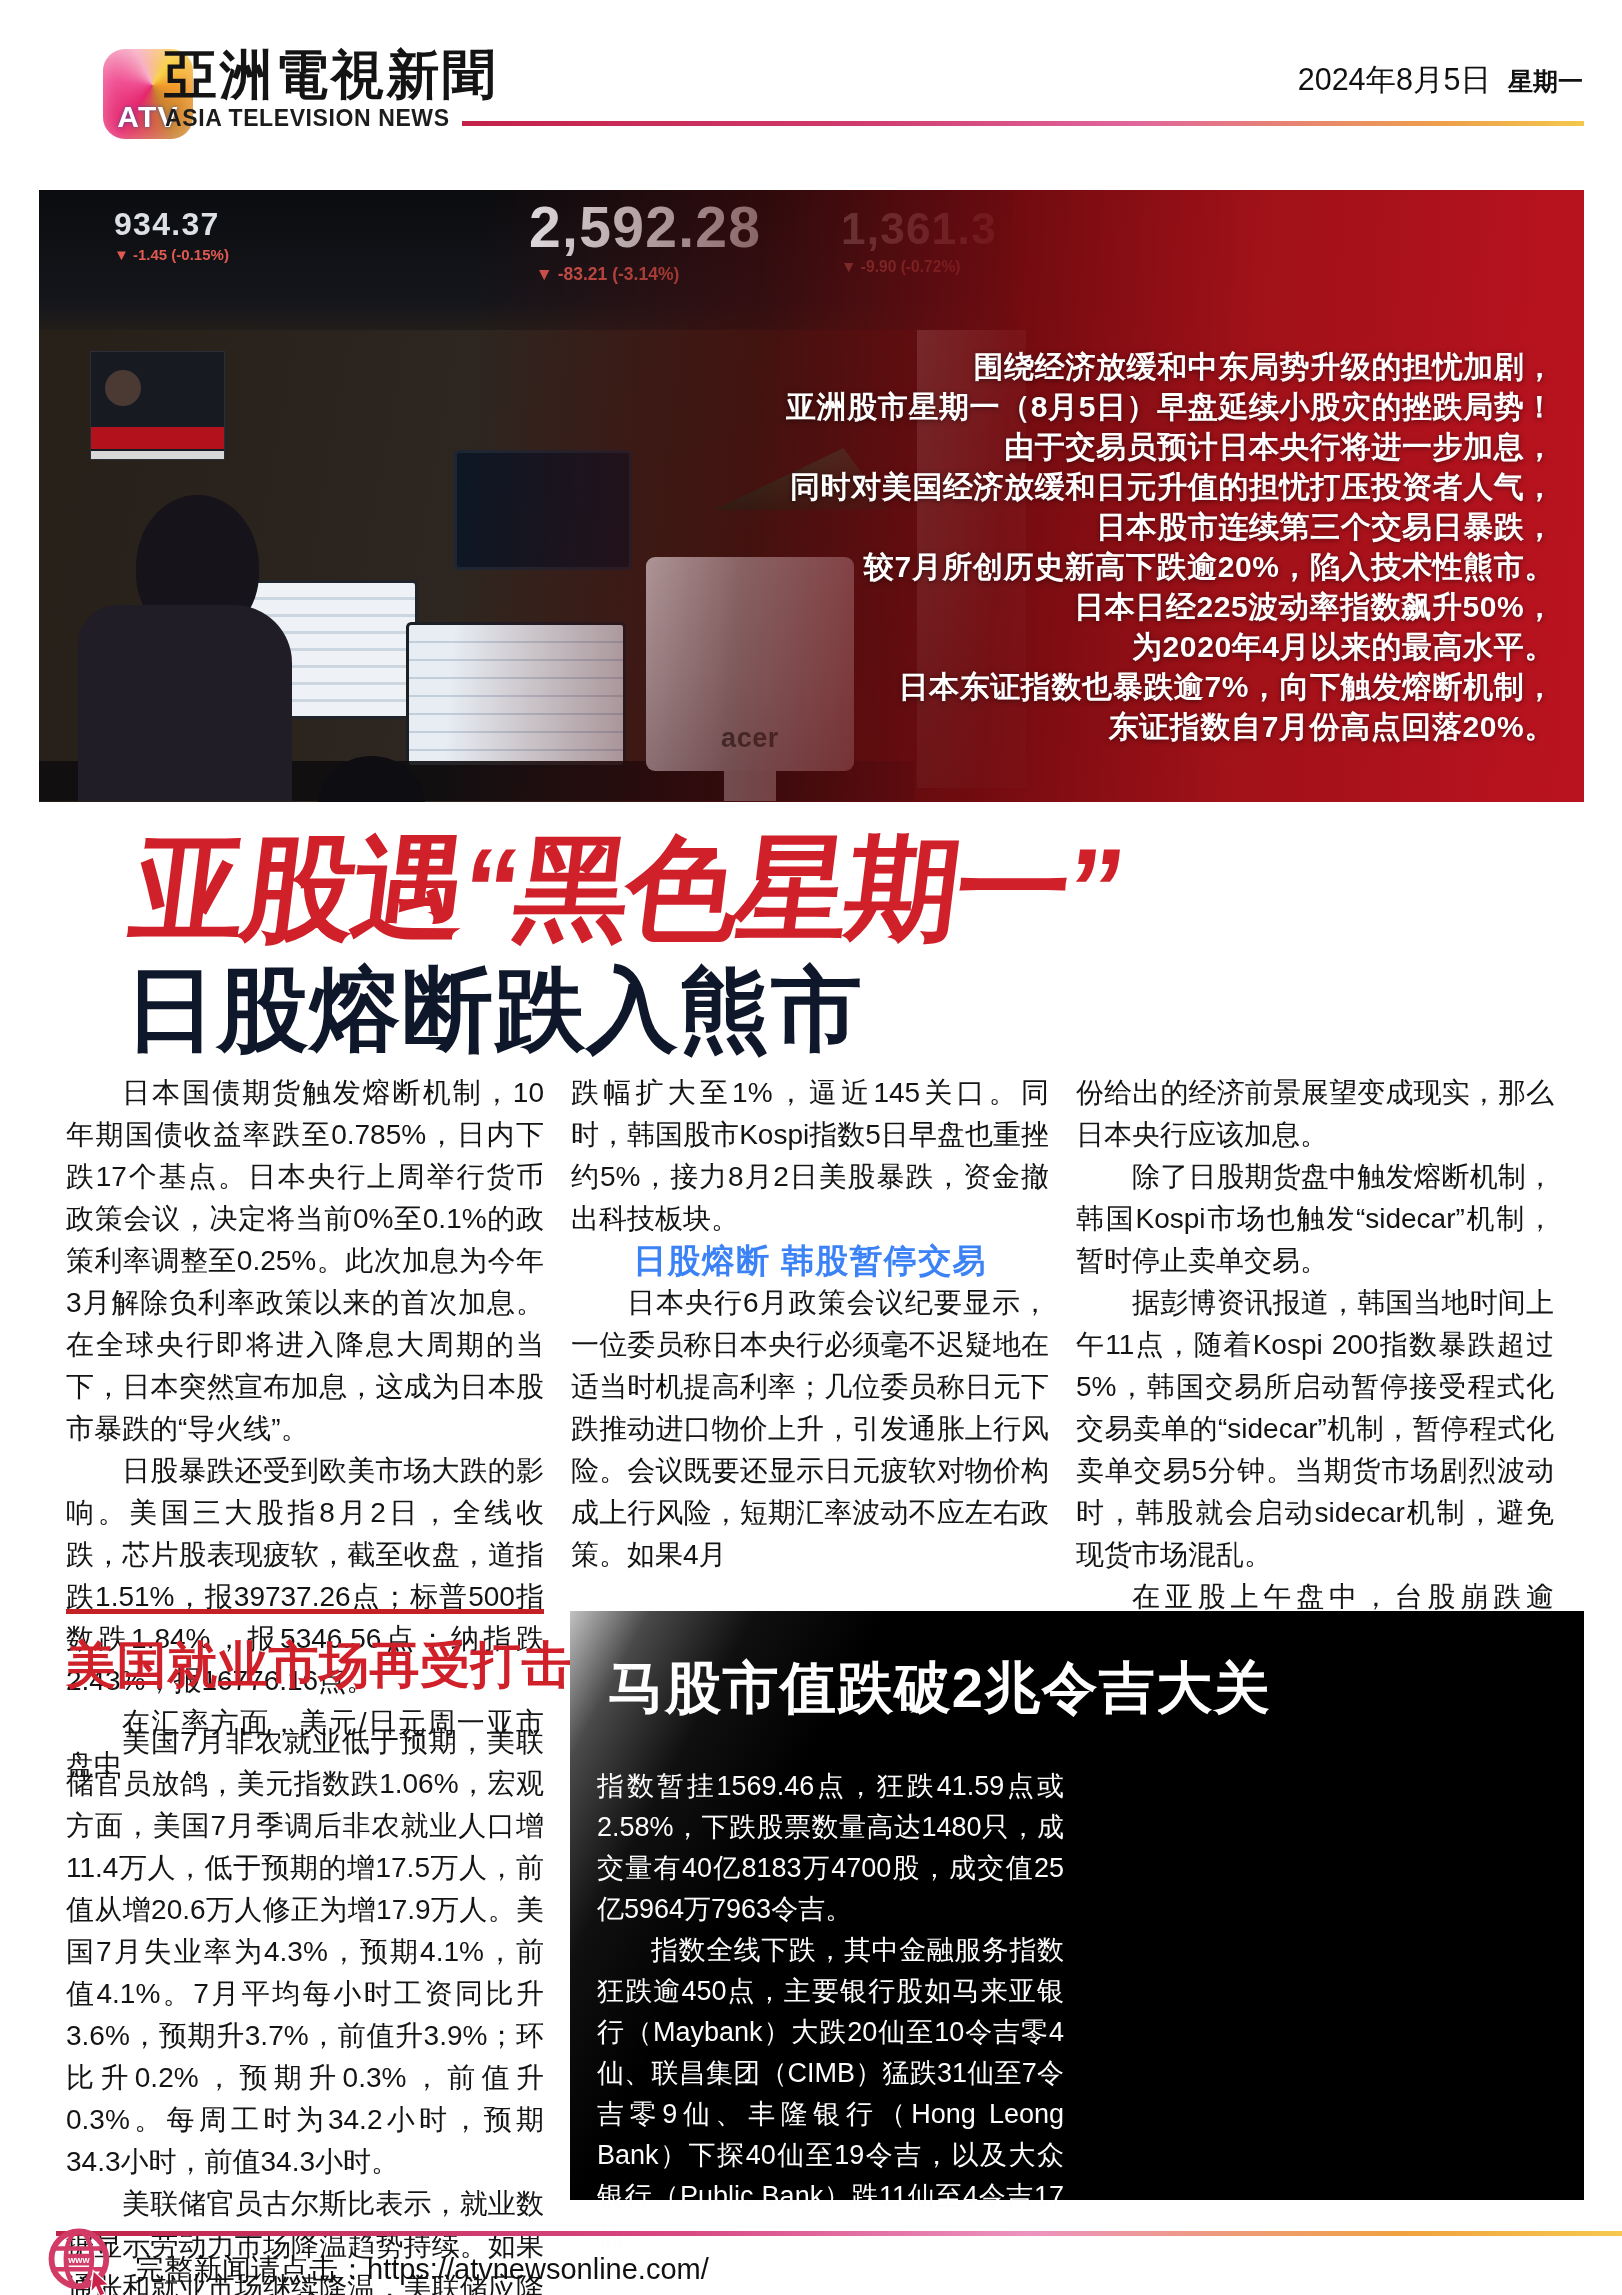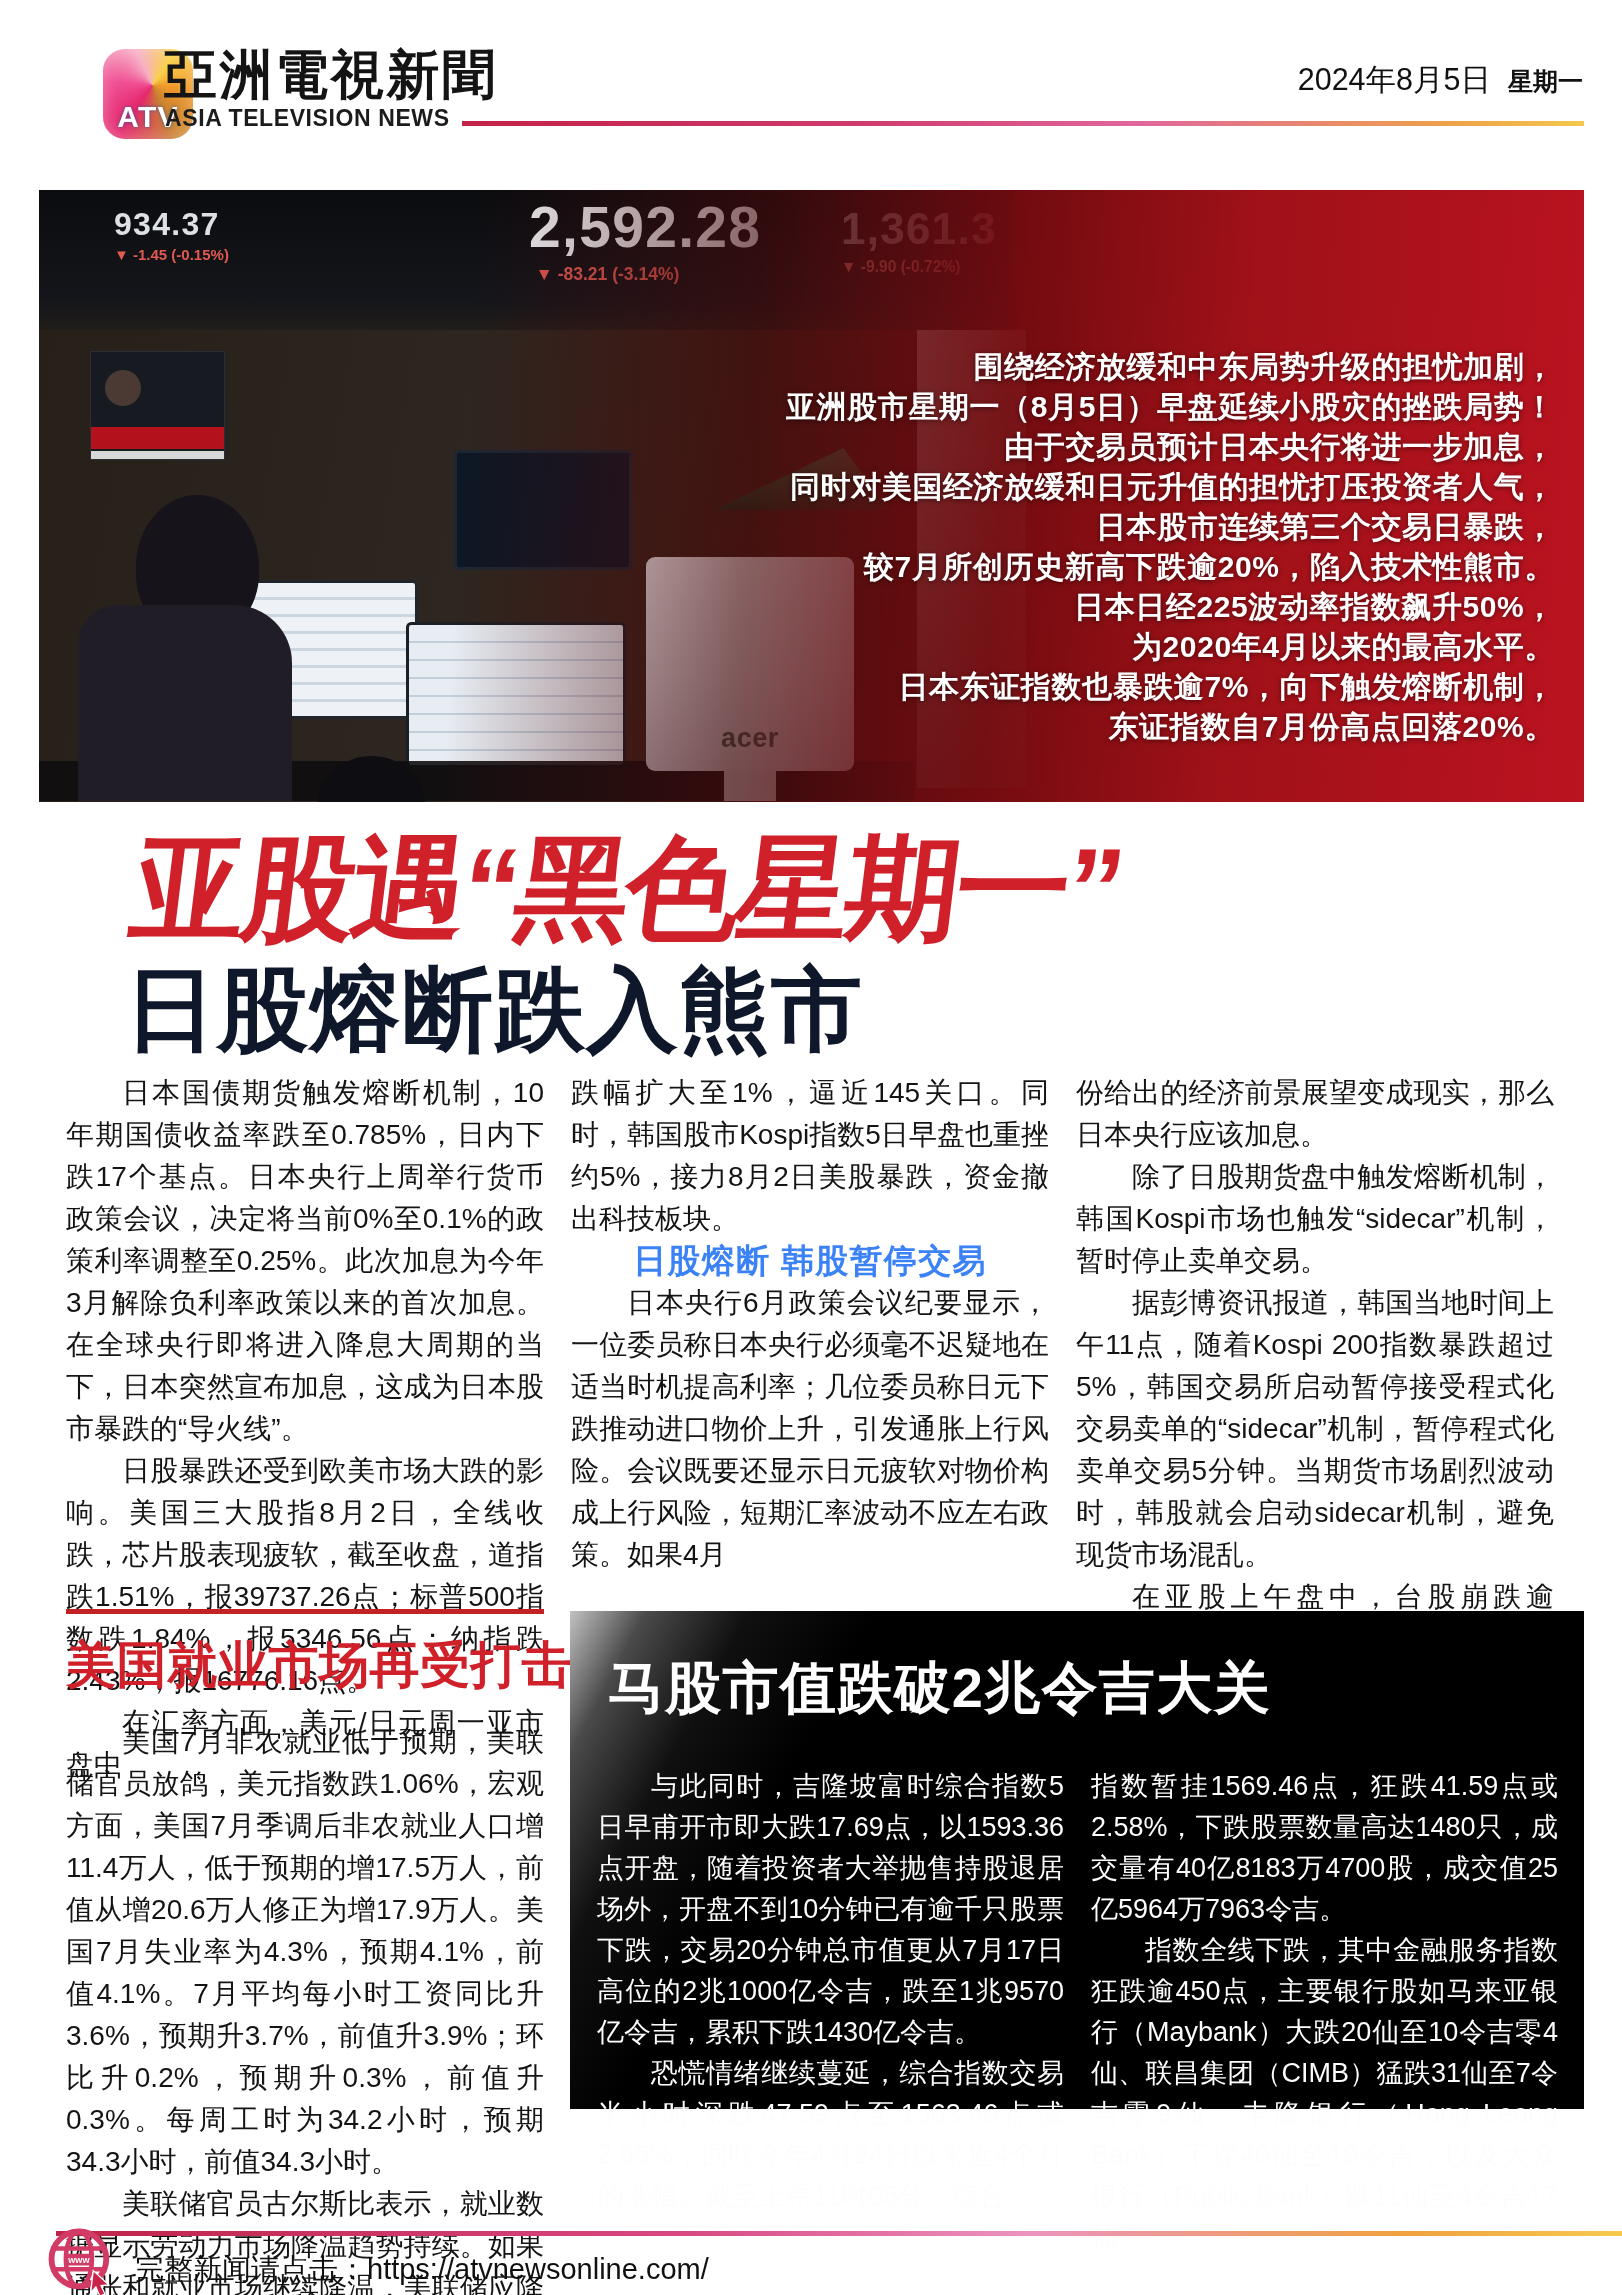--- a/index.html
+++ b/index.html
@@ -67,21 +67,21 @@
   .indent{text-indent:2em;}
   .col-1{left:66px;} .col-2{left:571px;} .col-3{left:1076px;}
   .subhead-red{font-size:33px;font-weight:900;color:#3b82f6;text-align:center;text-indent:0;
         margin:19.5px 0 19.5px 0;letter-spacing:1.3px;}
   
   .jobs-divider{position:absolute;left:66px;top:1609px;width:478px;height:4.5px;background:#c32126;}
   .jobs{position:absolute;left:66px;top:1632px;width:478px;}
   .jobs-heading{font-size:50px;font-weight:900;color:#d0202a;letter-spacing:0.6px;margin:0 0 22px 0;white-space:nowrap;}
   .jobs p{font-size:28px;line-height:42px;text-align:justify;margin:0;color:#141414;}
   
-  .mbox{position:absolute;left:570px;top:1611px;width:1014px;height:498px;box-sizing:border-box;
+  .mbox{position:absolute;left:570px;top:1611px;width:1014px;height:589px;box-sizing:border-box;
         background:linear-gradient(118deg,#c2c2c2 0%,#4a4a4a 6%,#101010 14%,#000000 24%),#000;color:#fff;}
   .mbox-heading{position:absolute;left:38px;top:40px;font-size:56px;font-weight:900;color:#ffffff;
         letter-spacing:1.3px;white-space:nowrap;}
   .mbox-cols{position:absolute;left:27px;top:155px;right:26px;display:flex;gap:27px;}
   .mbox-col{width:467px;font-size:27px;line-height:41px;text-align:justify;color:#fdfdfd;}
   .mbox-col p{margin:0;}
   
   .footer-line{position:absolute;left:56px;top:2231px;width:1567px;height:4.5px;
         background:linear-gradient(90deg,#bf2347 0%,#d84883 40%,#ec93c0 62%,#f0a23e 86%,#f6c94e 100%);}
   .globe{position:absolute;left:45px;top:2225px;width:73px;height:73px;}
@@ -178,24 +178,20 @@
   <div class="jobs">
     <div class="jobs-heading">美国就业市场再受打击</div>
     <p class="indent">美国7月非农就业低于预期，美联储官员放鸽，美元指数跌1.06%，宏观方面，美国7月季调后非农就业人口增11.4万人，低于预期的增17.5万人，前值从增20.6万人修正为增17.9万人。美国7月失业率为4.3%，预期4.1%，前值4.1%。7月平均每小时工资同比升3.6%，预期升3.7%，前值升3.9%；环比升0.2%，预期升0.3%，前值升0.3%。每周工时为34.2小时，预期34.3小时，前值34.3小时。</p>
     <p class="indent">美联储官员古尔斯比表示，就业数据显示劳动力市场降温趋势持续。如果通胀和就业市场继续降温，美联储应降息。</p>
   </div>
 
   <div class="mbox">
     <div class="mbox-heading">马股市值跌破2兆令吉大关</div>
     <div class="mbox-cols">
       <div class="mbox-col">
-        <p class="indent">与此同时，吉隆坡富时综合指数5日早甫开市即大跌17.69点，以1593.36点开盘，随着投资者大举抛售持股退居场外，开盘不到10分钟已有逾千只股票下跌，交易20分钟总市值更从7月17日高位的2兆1000亿令吉，跌至1兆9570亿令吉，累积下跌1430亿令吉。</p>
-        <p class="indent">恐慌情绪继续蔓延，综合指数交易半小时深跌47.59点至1563.46点或2.95%，回吐今年4月24日以来近4个月的涨幅。截至上午11时05分，综合</p>
-      </div>
-      <div class="mbox-col">
         <p>指数暂挂1569.46点，狂跌41.59点或2.58%，下跌股票数量高达1480只，成交量有40亿8183万4700股，成交值25亿5964万7963令吉。</p>
         <p class="indent">指数全线下跌，其中金融服务指数狂跌逾450点，主要银行股如马来亚银行（Maybank）大跌20仙至10令吉零4仙、联昌集团（CIMB）猛跌31仙至7令吉零9仙、丰隆银行（Hong Leong Bank）下探40仙至19令吉，以及大众银行（Public Bank）跌11仙至4令吉17仙。</p>
       </div>
     </div>
   </div>
 
   <div class="footer-line"></div>
   <div class="globe">
     <svg viewBox="0 0 112 112" width="73" height="73">
       <circle cx="52" cy="52" r="42" fill="none" stroke="#d23b66" stroke-width="9"></circle>

